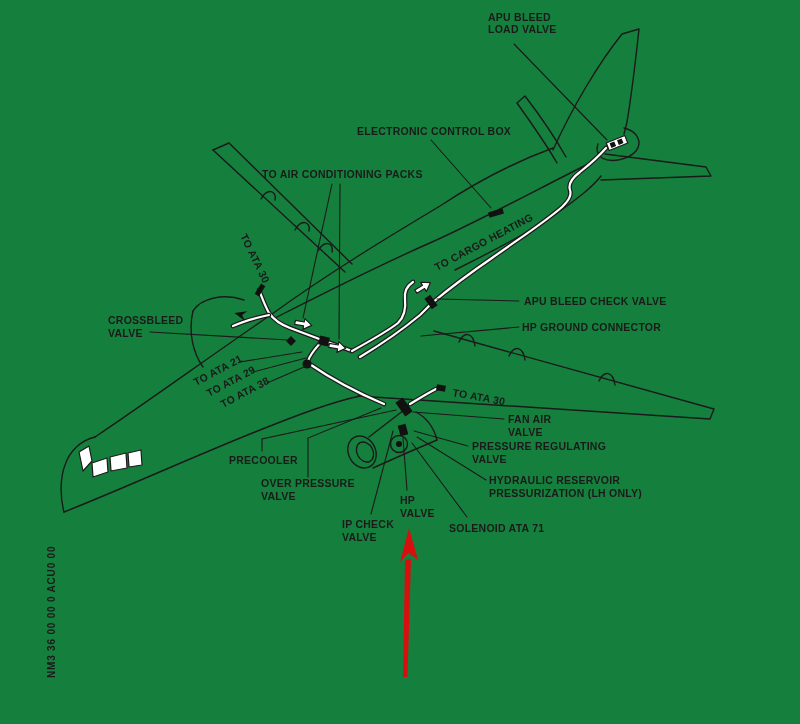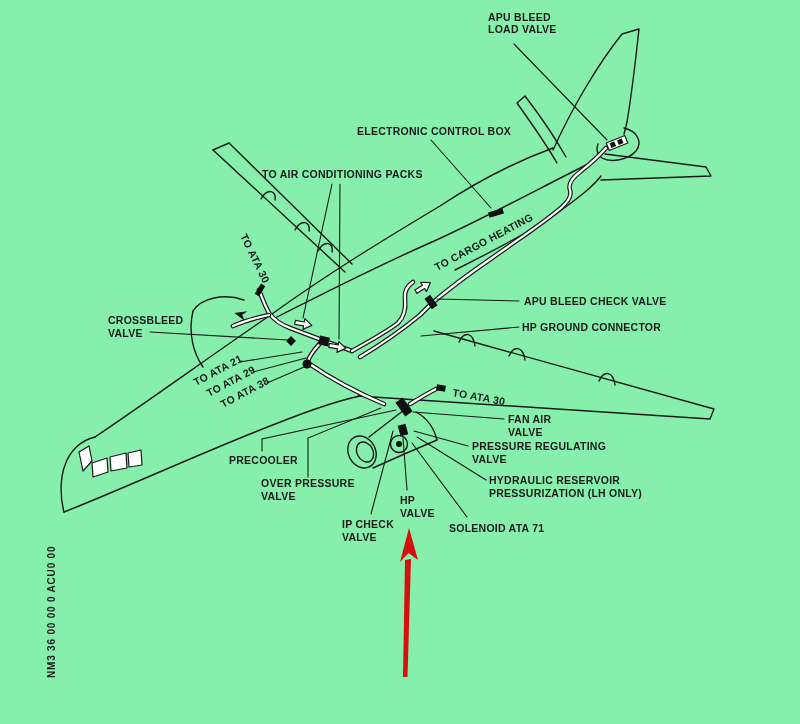--- a/index.html
+++ b/index.html
@@ -1,16 +1,16 @@
 <!DOCTYPE html>
 <html><head>
 <meta charset="utf-8">
 <style>
   html,body{margin:0;padding:0;background:#ffffff;}
-  .stage{position:relative;width:800px;height:724px;background:#86efac;overflow:hidden;}
+  .stage{position:relative;width:800px;height:724px;background:#15803d;overflow:hidden;}
   svg{display:block;}
   svg text{font-family:"Liberation Sans","DejaVu Sans",sans-serif;font-weight:bold;fill:#1a1a1a;}
   .lbl{font-size:10.5px;letter-spacing:.25px;}
   .side{font-size:10px;letter-spacing:.8px;}
   .frame{stroke:#1a1a1a;stroke-width:1.4;fill:none;stroke-linecap:round;stroke-linejoin:round;}
   .framefill{stroke:#1a1a1a;stroke-width:1.2;fill:#ffffff;stroke-linejoin:round;}
   .duct{stroke:#1a1a1a;stroke-width:4.6;fill:none;stroke-linecap:round;stroke-linejoin:round;}
   .duct-inner{stroke:#ffffff;stroke-width:2.2;fill:none;stroke-linecap:round;stroke-linejoin:round;}
   .leader{stroke:#1a1a1a;stroke-width:1.1;fill:none;stroke-linecap:round;}
   .valve{fill:#111111;stroke:none;}

